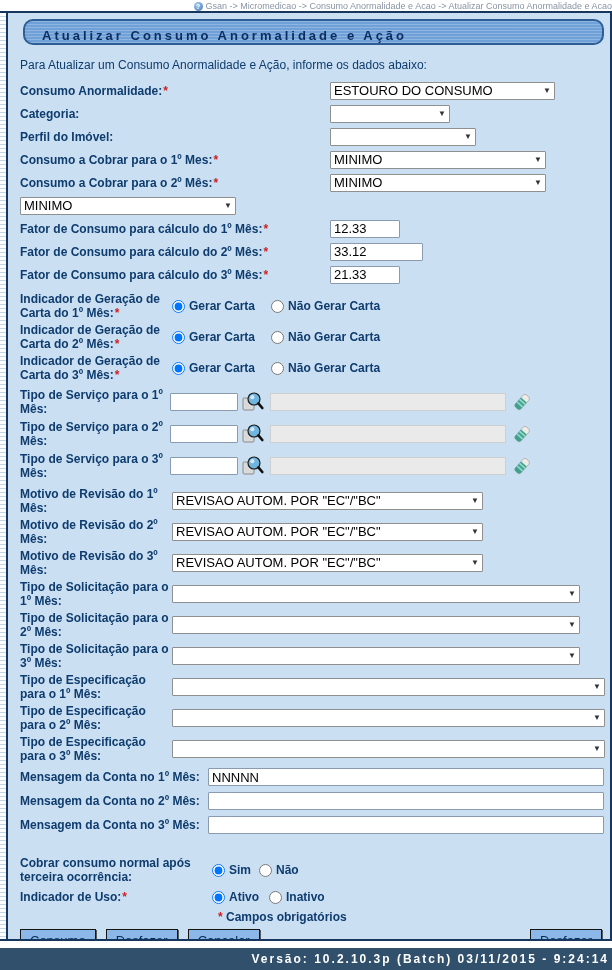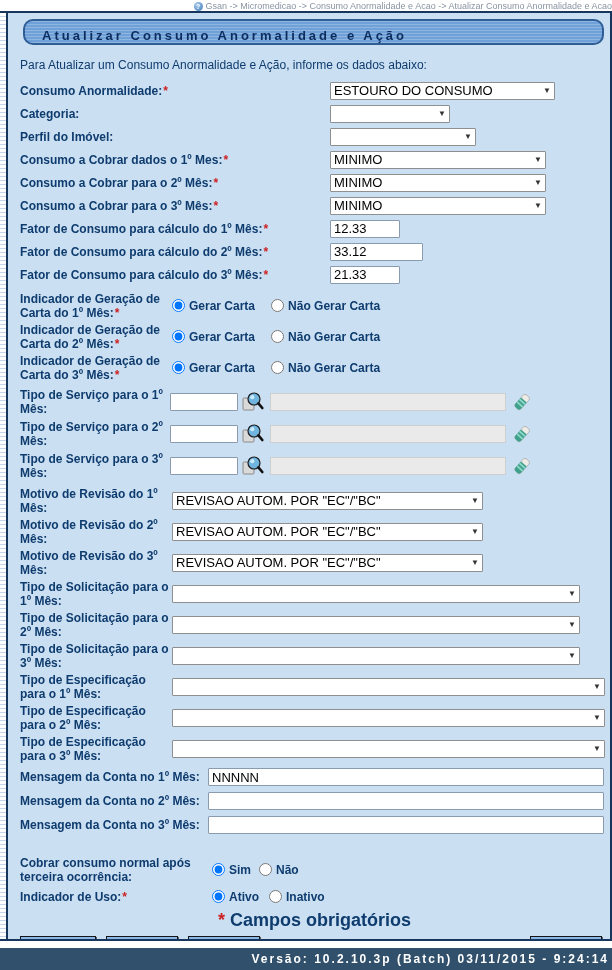--- a/index.html
+++ b/index.html
@@ -25,24 +25,24 @@
   .r{min-height:31px}.r .lbl{flex:0 0 192px}
   .r2{height:23px}.r2 .lbl{flex:0 0 192px}
   
   .sel{height:18px;background:#fff;border:1px solid #8f8f8f;border-radius:1px;display:flex;align-items:center;justify-content:space-between;padding:0 3px;font-size:13px;color:#000;overflow:hidden;white-space:nowrap}
   .arrow{font-size:8px;color:#333;margin-left:4px;flex:0 0 auto}
   .txt{height:18px;border:1px solid #8a9bb0;border-radius:1px;font-size:13px;padding:0 3px;font-family:"Liberation Sans",sans-serif;color:#000;background:#fff}
   .ro-field{height:18px;background:#EAEAEA;border:1px solid #CFCFCF;width:236px;margin-left:5px}
   .icon-btn{display:inline-flex;align-items:center;justify-content:center;cursor:pointer}
   .icon-btn.search{margin-left:3px;width:24px}
   .icon-btn.erase{margin-left:5px;width:20px}
-  .radios{display:flex;align-items:center;font-weight:bold;color:#0E3C6E;font-size:12px}
+  .radios{display:flex;align-items:flex-end;font-weight:bold;color:#0E3C6E;font-size:12px}
   .radios input{width:13px;height:13px;margin:0 4px 0 0}
   .radios .rlbl{margin-right:16px}
-  .note{margin:2px 0 0 198px;font-size:18px;font-weight:bold;color:#0E3C6E}
+  .note{margin:2px 0 0 198px;font-size:12px;font-weight:bold;color:#0E3C6E}
   .note .star{color:#CC2222}
   .btnrow{display:flex;gap:10px;margin-top:5px;align-items:center}
   .btn{background:#8CB7E9;border:1px solid #151515;box-shadow:1px 1px 0 #5a5a5a;color:#092A55;font-size:13px;height:22px;padding:0 9px;font-family:"Liberation Sans",sans-serif;cursor:pointer}
   .btn.primary{margin-left:auto;margin-right:3px}
   
   .gap{height:7px;background:#fff}
   .footer{height:22px;background:#31506C;color:#fff;font-size:12px;font-weight:bold;letter-spacing:2px;display:flex;align-items:center;justify-content:flex-end;padding-right:3px;white-space:nowrap}
 </style>
 </head>
 <body>
@@ -76,35 +76,34 @@
         </div>
     </div>
     <div class="row a">
       <span class="lbl"><span>Perfil do Imóvel:</span></span>
       <div class="sel" style="width:146px">
           <span></span>
           <span class="arrow">▼</span>
         </div>
     </div>
     <div class="row a">
-      <span class="lbl"><span>Consumo a Cobrar dados o 1º Mes:</span><span class="req">*</span></span>
+      <span class="lbl"><span>Consumo a Cobrar para o 1º Mes:</span><span class="req">*</span></span>
       <div class="sel" style="width:216px">
           <span>MINIMO</span>
           <span class="arrow">▼</span>
         </div>
     </div>
     <div class="row a">
       <span class="lbl"><span>Consumo a Cobrar para o 2º Mês:</span><span class="req">*</span></span>
       <div class="sel" style="width:216px">
           <span>MINIMO</span>
           <span class="arrow">▼</span>
         </div>
     </div>
     <div class="row a">
-      <span class="lbl"><span>Consumo a Cobrar para o 3º Mês:</span><span class="req">*</span></span>
       <div class="sel" style="width:216px">
           <span>MINIMO</span>
           <span class="arrow">▼</span>
         </div>
     </div>
 
     <div class="row a">
       <span class="lbl"><span>Fator de Consumo para cálculo do 1º Mês:</span><span class="req">*</span></span>
       <input class="txt" style="width: 70px;" value="12.33">
     </div>

